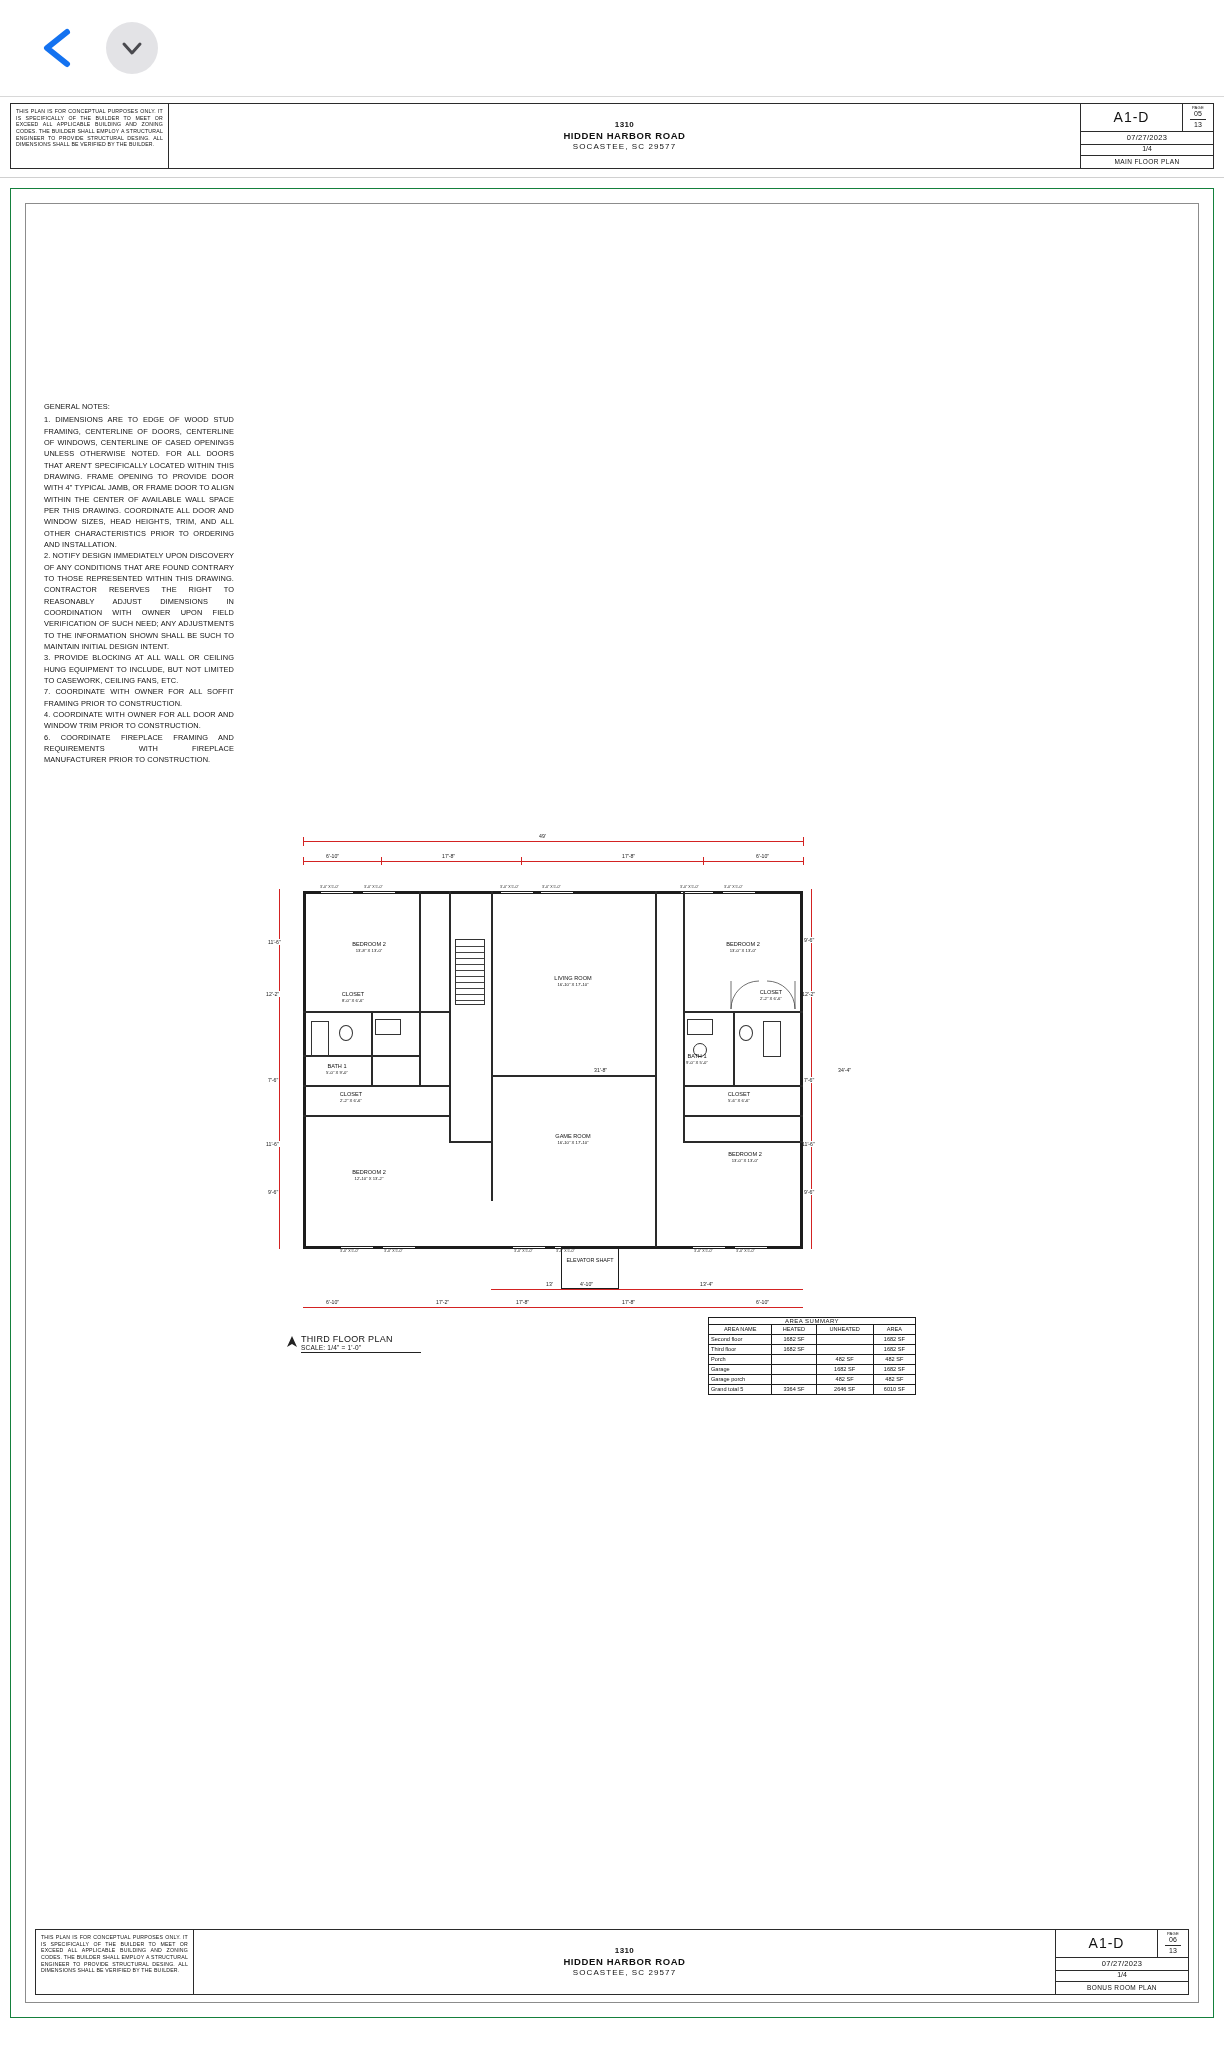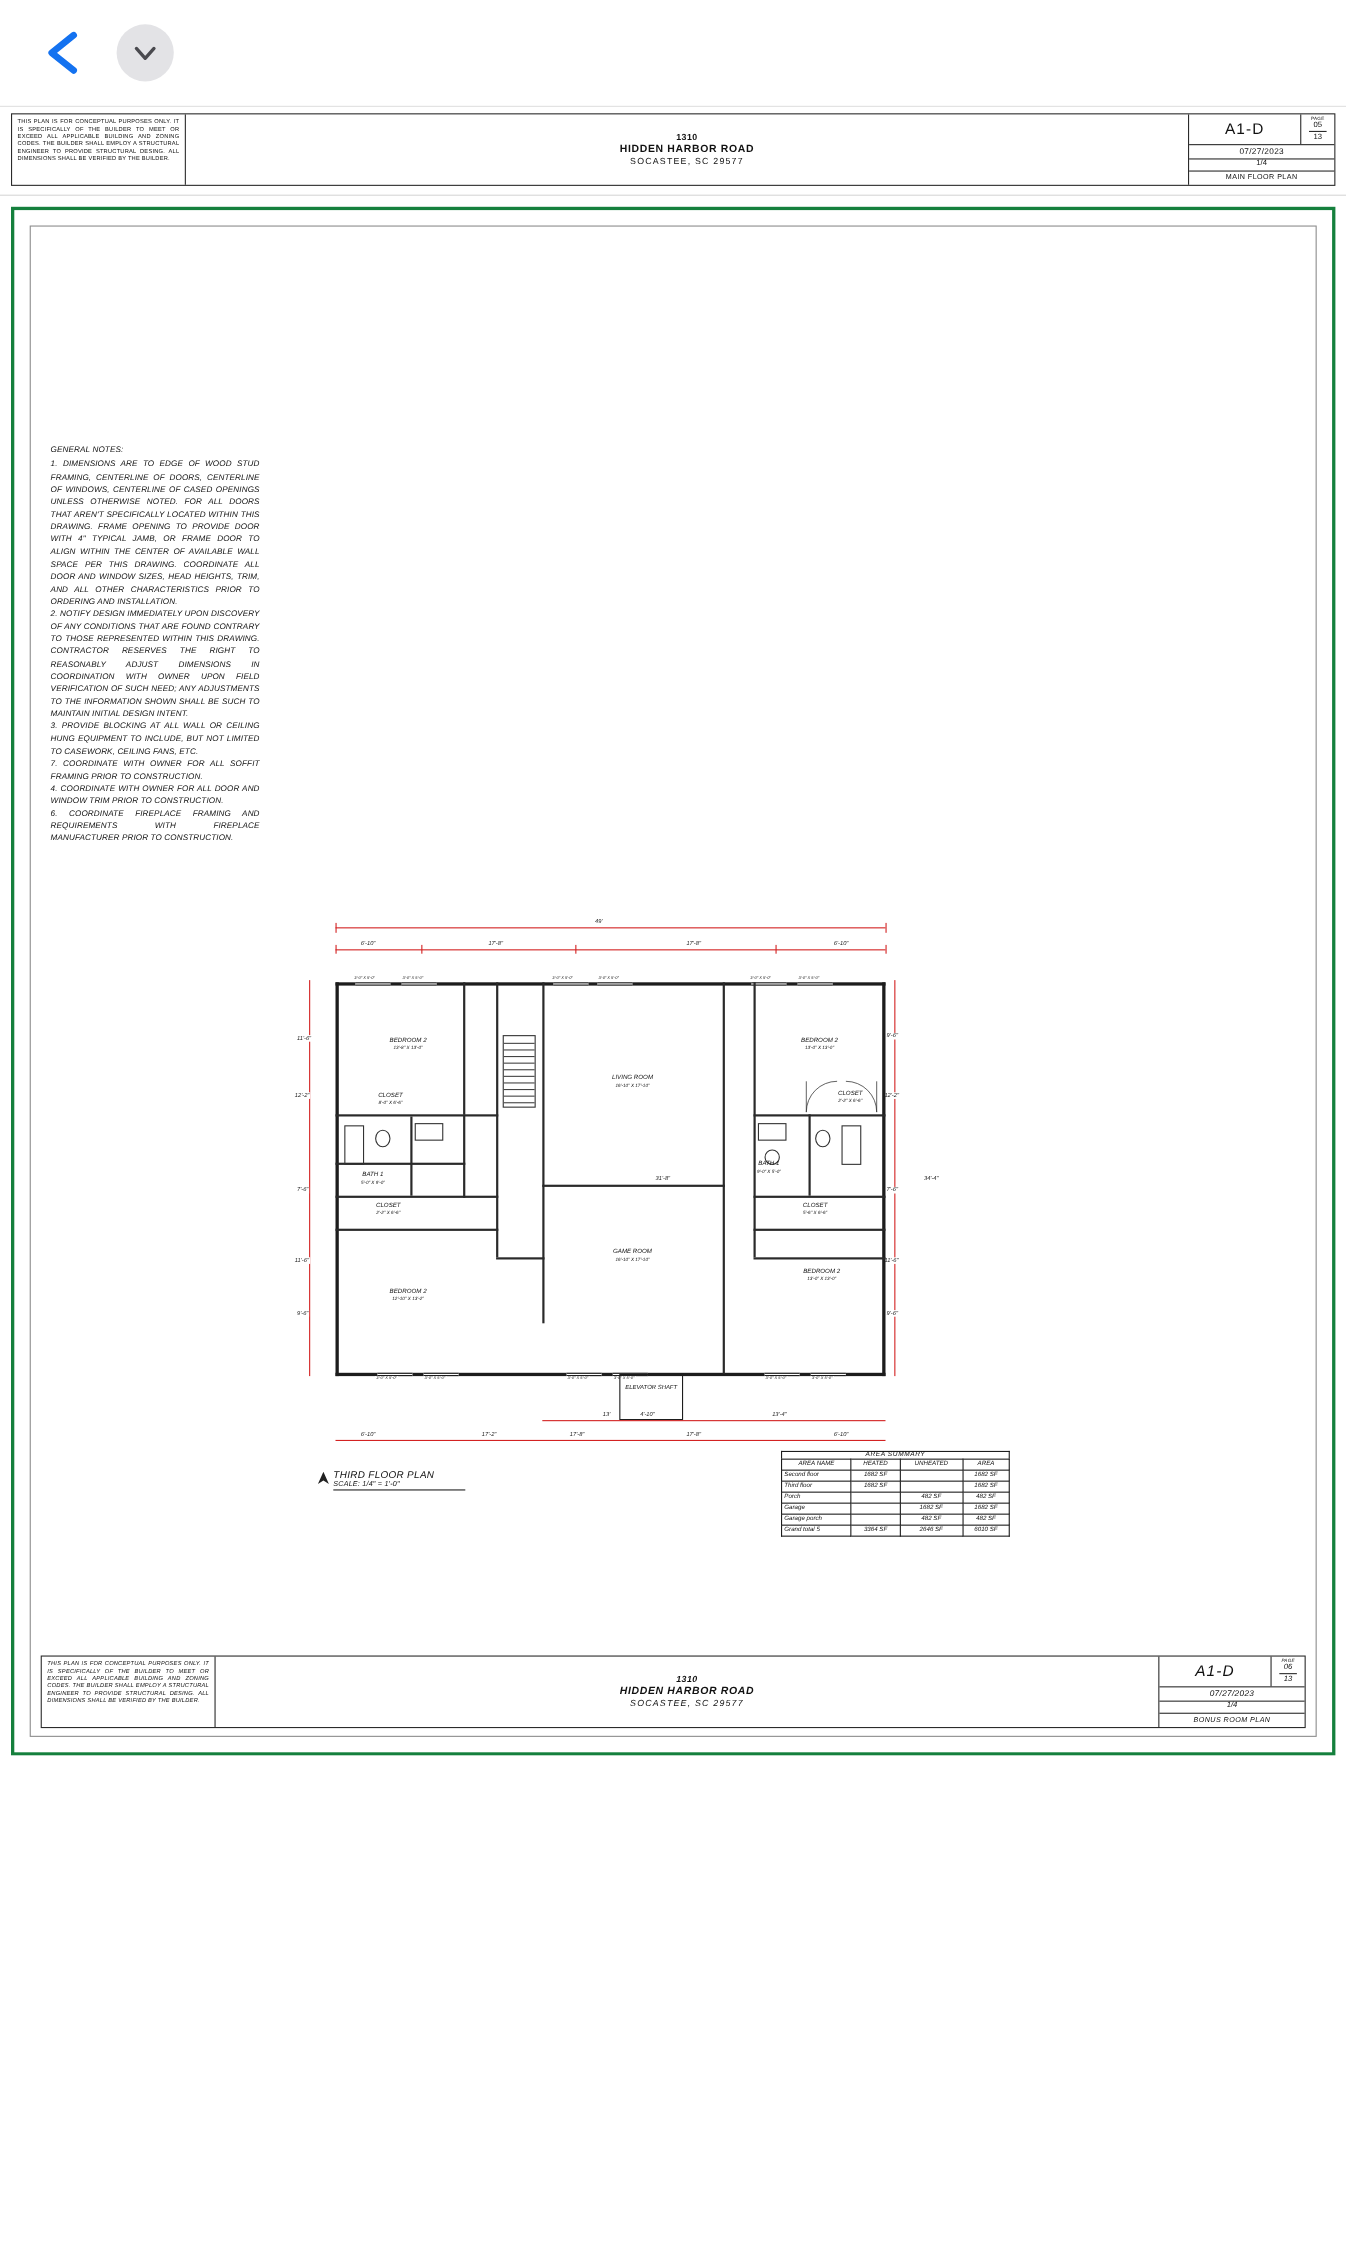--- a/index.html
+++ b/index.html
@@ -136,25 +136,24 @@
     letter-spacing:0.4px;
   }
 
   
   .page-wrap {
     padding:10px 10px 0 10px;
     background:#fff;
   }
   .page {
     position:relative;
-    border:3px solid #15803d;
-    background:#fff;
-    height:1408px;
+    border:1px solid #15803d;
+    background:#fff;
+    height:1830px;
     overflow:hidden;
-    font-style:italic;
   }
   .page-inner-border {
     position:absolute;
     left:14px; top:14px; right:14px; bottom:14px;
     border:1px solid #8c8c8c;
   }
 
   
   .gen-notes {
     position:absolute;

